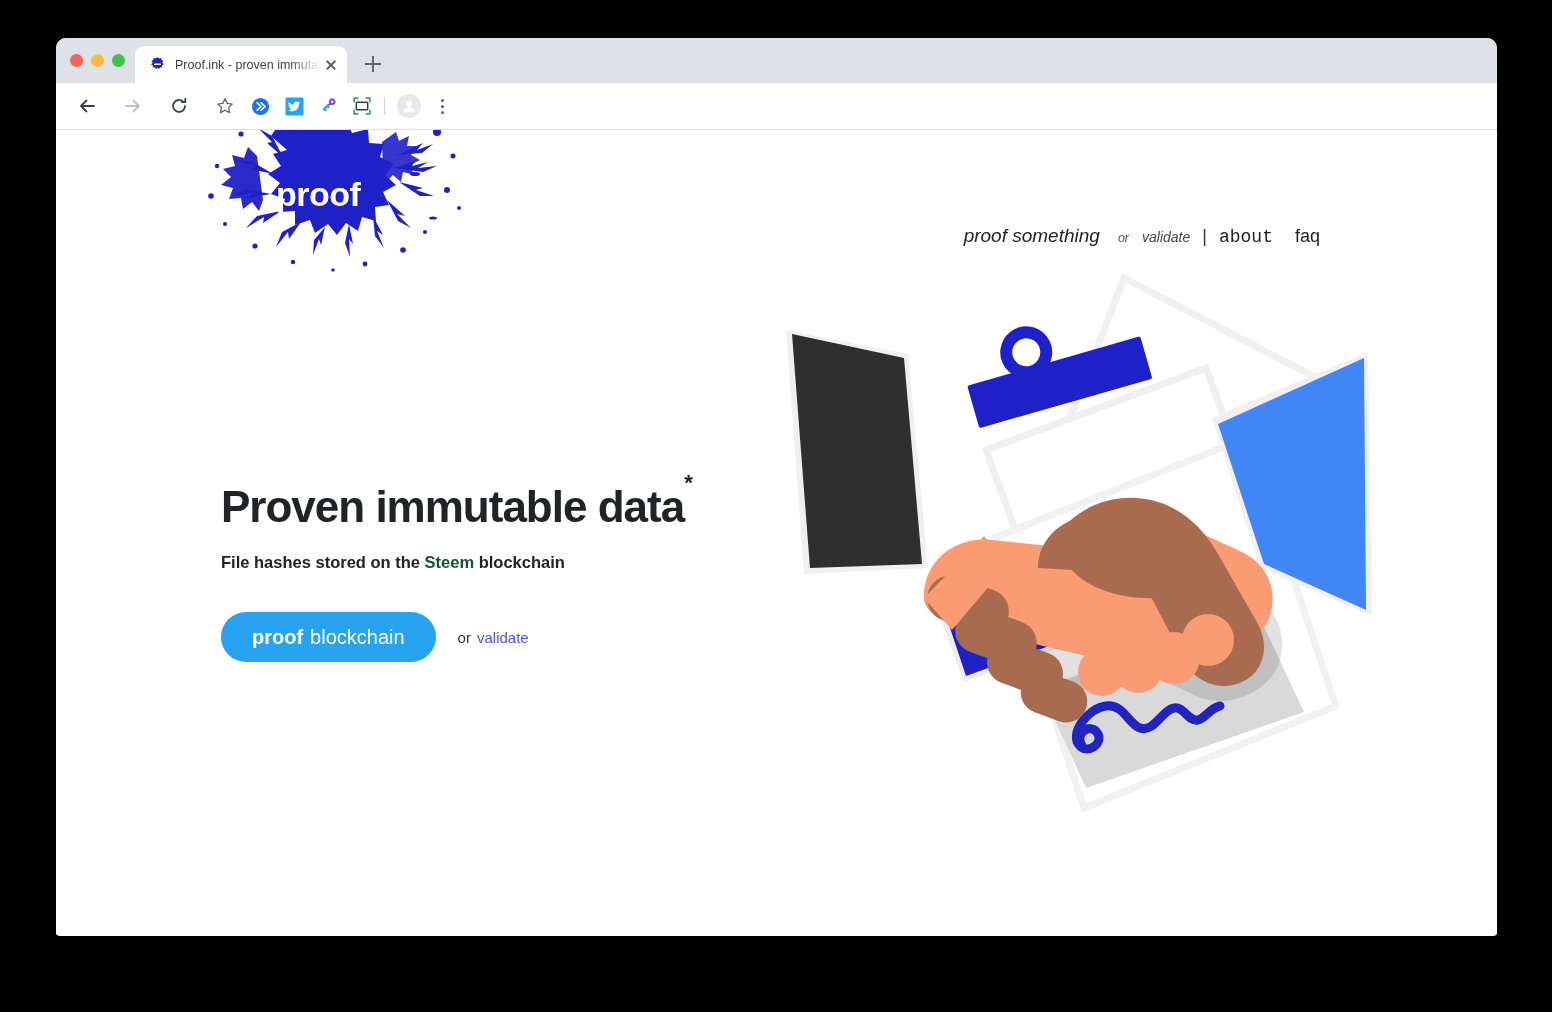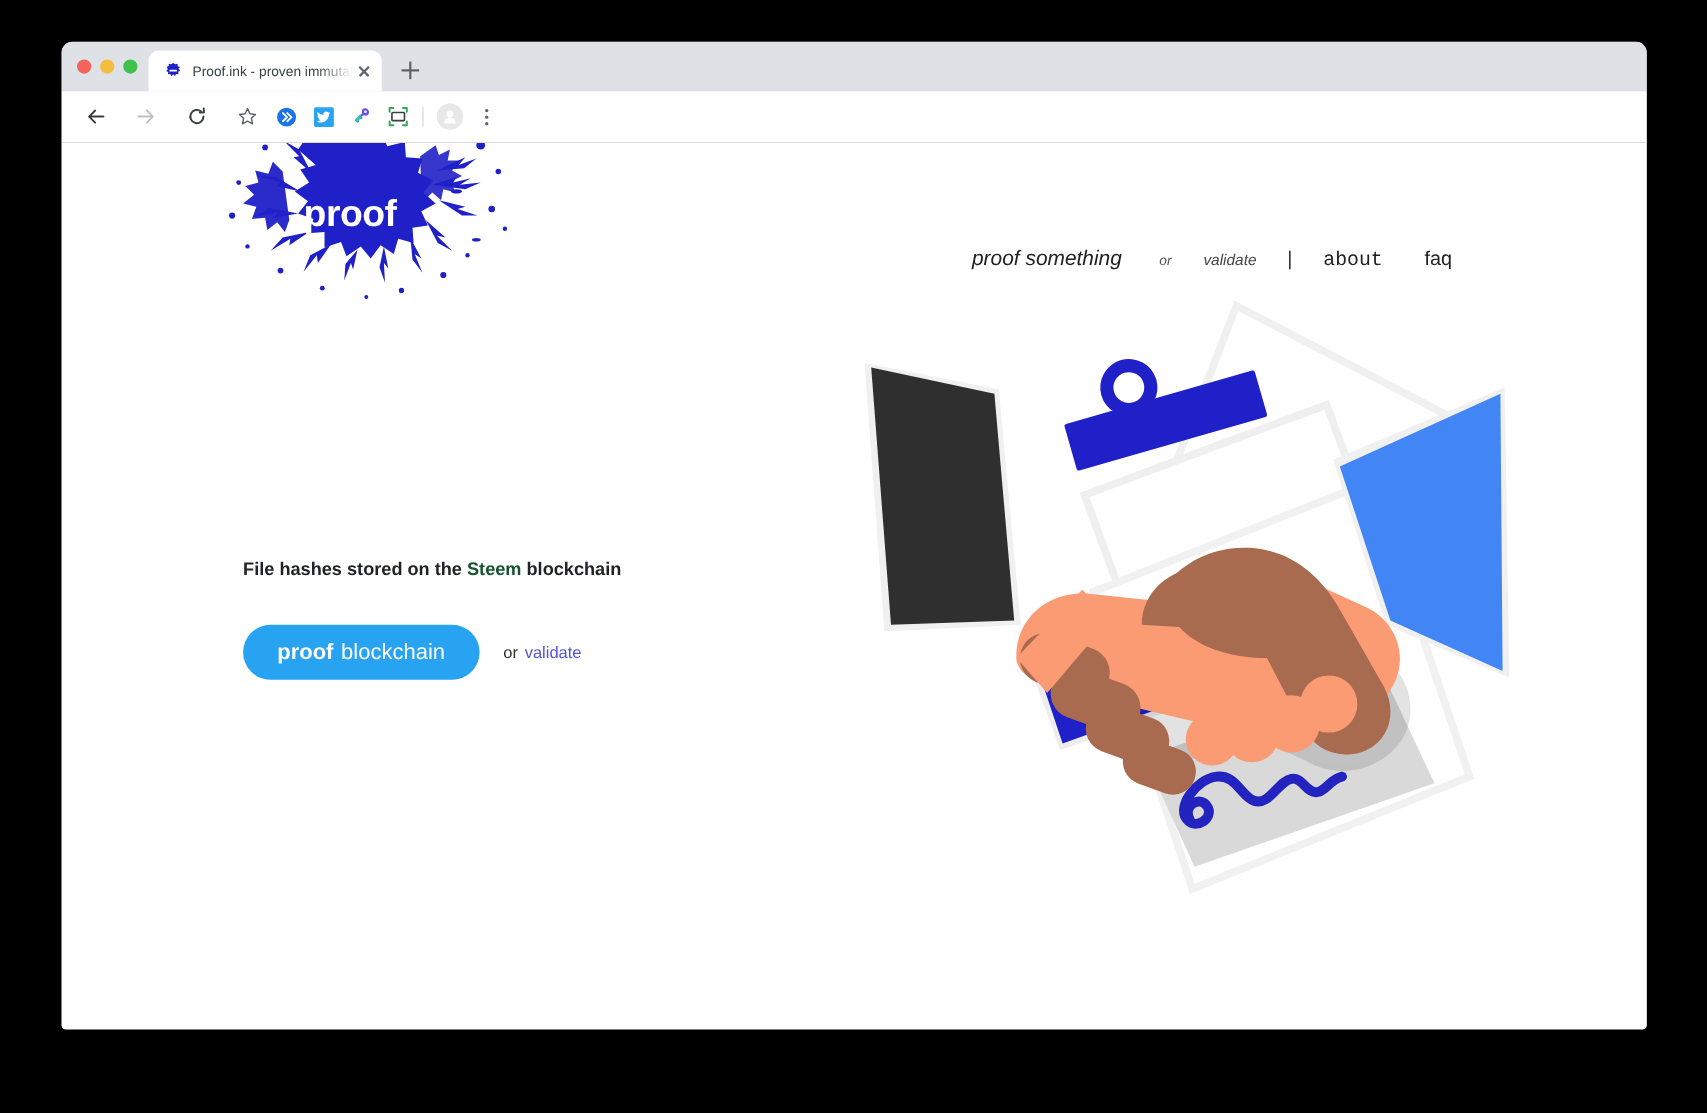--- a/index.html
+++ b/index.html
@@ -222,21 +222,21 @@
     pointer-events: none;
   }
 
   
   .site-nav {
     position: absolute;
     right: 177px;
     top: 95px;
     display: flex;
     align-items: baseline;
-    gap: 16px;
+    gap: 0;
     white-space: nowrap;
   }
   .nav-proof {
     font-size: 19px;
     font-style: italic;
     color: #222222;
     margin-right: 18px;
   }
   .nav-or {
     font-size: 12.5px;
@@ -518,20 +518,21 @@
       <nav class="site-nav">
         <span class="nav-proof">proof something</span>
         <span class="nav-or">or</span>
         <span class="nav-validate">validate</span>
         <span class="nav-sep">|</span>
         <span class="nav-about">about</span>
         <span class="nav-faq">faq</span>
       </nav>
 
       <div class="hero-text">
+        <h1 class="headline"><span>Proven immutable data</span><sup>*</sup></h1>
 
         <p class="subhead"><span>File hashes stored on the </span><span class="steem">Steem</span><span> blockchain</span></p>
 
 
         <div class="cta-row">
           <button class="cta-btn">
               <span class="b">proof</span>
               <span>blockchain</span>
             </button>
           <span class="cta-or">or</span>

